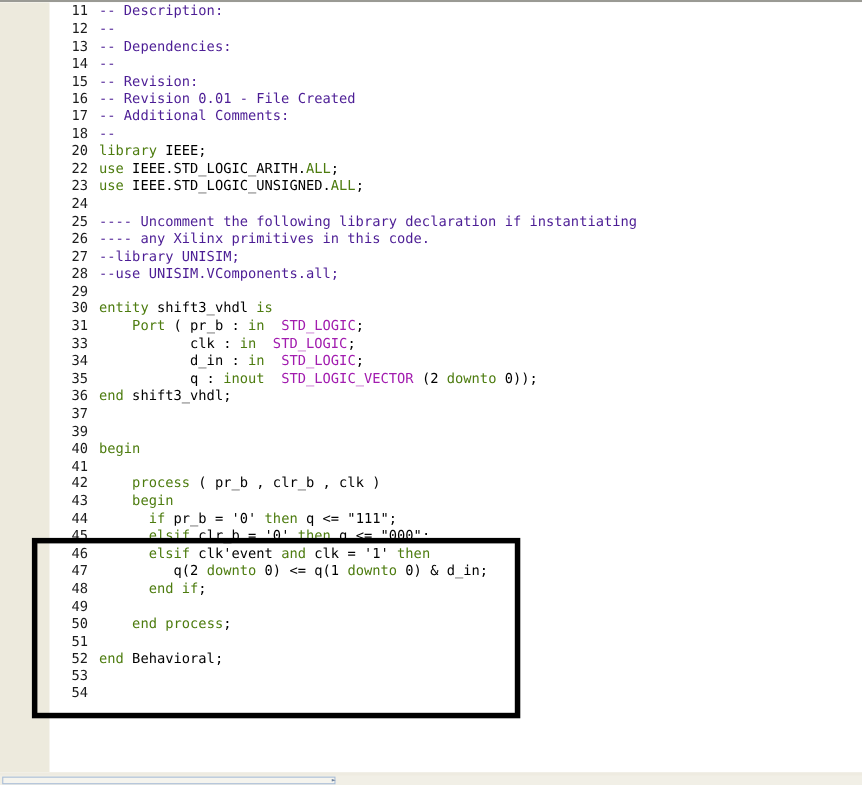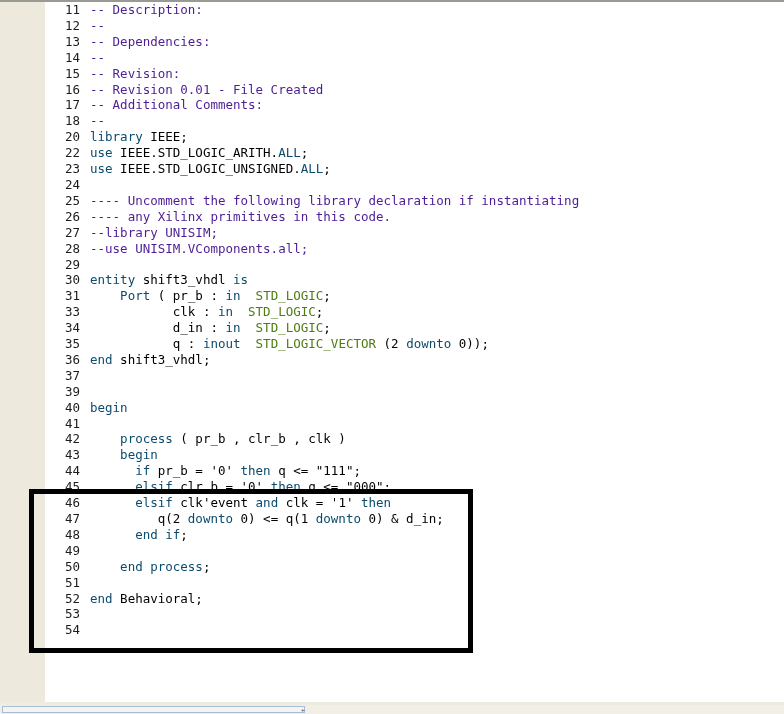--- a/index.html
+++ b/index.html
@@ -85,22 +85,22 @@
     left: 48px;
     top: 0;
     white-space: pre;
     color: #000000;
     font-size: 12.5px;
     font-family: "DejaVu Sans Mono", monospace;
   }
 
   
   .tok-comment { color: #4c1d95; }
-  .tok-keyword { color: #0c4a6e; }
-  .tok-type    { color: #4d7c0f; }
+  .tok-keyword { color: #4d7c0f; }
+  .tok-type    { color: #a21caf; }
   .tok-plain   { color: #000000; }
 
   
   .annot-box {
     position: absolute;
     left: 29px;
     top: 487px;
     width: 444px;
     height: 164px;
     border: 5px solid #000000;

